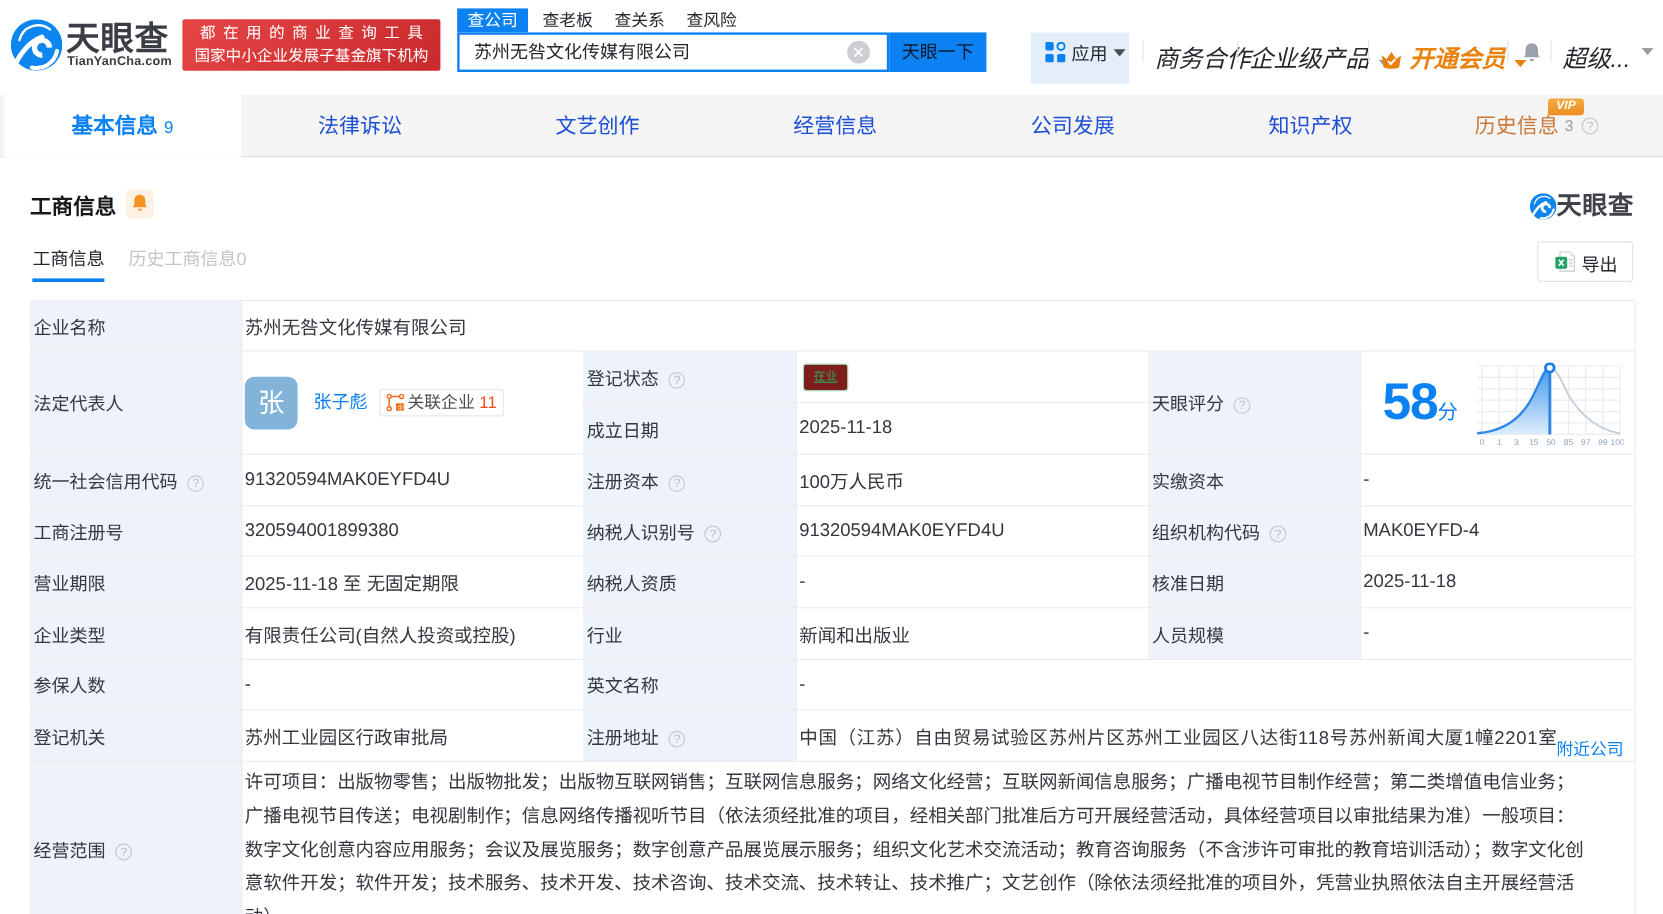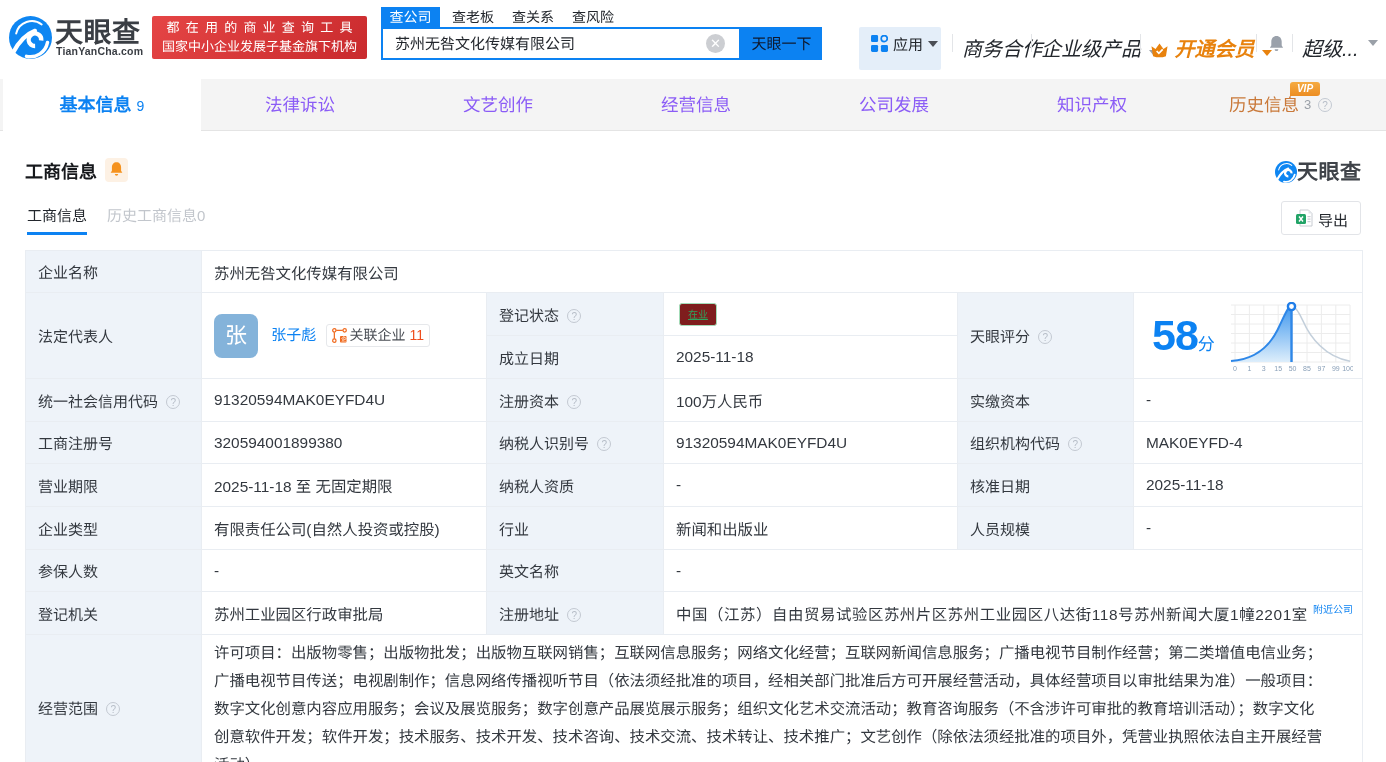--- a/index.html
+++ b/index.html
@@ -27,21 +27,21 @@
 .appbox .t { position:absolute; left:34px; top:6px; font-size:15px; color:#23272d; }
 .caret { display:inline-block; width:0; height:0; border-left:5px solid transparent; border-right:5px solid transparent; border-top:6px solid #4a4e55; }
 .caret.gray { border-top-color:#9aa0a8; }
 .caret.orange { border-top-color:#e8820d; }
 .hdr-item { position:absolute; top:33px; font-size:20px; color:#23272d; white-space:nowrap;font-style:italic; }
 .hdr-div { position:absolute; top:34px; width:1px; height:18px; background:#e3e5e8; }
 .vip-link { color:#e8820d; font-weight:bold; }
 
 
 #navbar { position:absolute; top:79px; left:0; width:1386px; height:52px; background:#f4f4f4; border-bottom:1px solid #e4e4e4; }
-.ntab { position:absolute; top:0; height:52px; line-height:52px; text-align:center; font-size:17.5px; color:#8b5cf6; width:198px; }
+.ntab { position:absolute; top:0; height:52px; line-height:52px; text-align:center; font-size:17.5px; color:#1d4ed8; width:198px; }
 .ntab.active { background:#fff; color:#0c82f2; font-weight:bold; font-size:18px; }
 .ntab.active .cnt { font-weight:normal; font-size:14px; }
 .ntab.hist { color:#c9793a; }
 .ntab .g { color:#9aa0a8; font-size:13px; }
 .qmark { display:inline-block; width:14px; height:14px; line-height:13px; border:1px solid #c3c9d2; border-radius:50%; color:#b6bdc7; font-size:10px; text-align:center; vertical-align:1px; font-weight:normal; }
 .vipbadge { position:absolute; top:3px; left:99px; width:30px; height:14px; background:linear-gradient(180deg,#f5ab42,#ec8d22); border-radius:3px 3px 3px 0; color:#fff; font-size:10px; font-weight:bold; font-style:italic; line-height:14px; text-align:center; }
 
 
 .sec-title { position:absolute; left:25px; top:157px; font-size:18px; font-weight:bold; color:#16181c; }
 .bellbox { position:absolute; left:105px; top:158px; width:23px; height:24px; background:#fdf1e4; border-radius:4px; }
@@ -50,21 +50,21 @@
 .wm .wmt { font-size:21px; font-weight:bold; color:#3f4349; vertical-align:top; line-height:22px; letter-spacing:0.5px; }
 .subtab1 { position:absolute; left:27px; top:204px; font-size:15px; color:#23272d; }
 .subtab1:after { content:""; position:absolute; left:0; top:28px; width:60px; height:3px; background:#0c82f2; }
 .subtab2 { position:absolute; left:107px; top:204px; font-size:15px; color:#c2c6cc; }
 .exportbtn { position:absolute; left:1281px; top:201px; width:80px; height:34px; border:1px solid #e2e4e8; border-radius:3px; background:#fff; }
 .exportbtn svg { position:absolute; left:14px; top:7px; }
 .exportbtn .t { position:absolute; left:36px; top:7px; font-size:15px; color:#24282e; }
 
 
 #tbl { position:absolute; left:25px; top:250px; border-collapse:collapse; table-layout:fixed; width:1337px; }
-#tbl td { border:1px solid #e9edf2; font-size:15.4px; color:#33383f; padding:0 8px 0 12px; vertical-align:middle; }
+#tbl td { border:1px solid #e9edf2; font-size:15.4px; color:#33383f; padding:0 8px 0 2px; vertical-align:middle; }
 #tbl td.lbl { background:#eef3f9; color:#33383f; font-size:15px; }
 #tbl td.lbl .qmark { margin-left:4px; }
 .green-badge { display:inline-block; height:23px; line-height:21px; padding:0 8px; background:#7f1d1d; border:1px solid #a3dcb8; border-radius:3px; color:#2fa45e; font-size:10px;text-decoration:underline; }
 .avatar { display:inline-block; width:44px; height:44px; background:#84b3da; border-radius:8px; color:#fff; font-size:22px; line-height:44px; text-align:center; vertical-align:middle; }
 .plink { color:#0c82f2; }
 .rel-badge { display:inline-block; height:23px; line-height:21px; border:1px solid #e6e8eb; border-radius:3px; padding:0 5px 0 5px; font-size:14px; color:#4a4e55; vertical-align:middle; background:#fff; }
 .rel-badge .num { color:#ee4e1e; }
 .score-num { font-size:43px; font-weight:bold; color:#0c82f2; letter-spacing:-1px; }
 .score-fen { font-size:17px; color:#0c82f2; }
 .biz { line-height:28px; color:#3c424a; padding-right:36px !important; vertical-align:top !important; padding-top:4px !important; }
@@ -280,21 +280,21 @@
     <tr style="height:42px">
       <td class="lbl">参保人数</td>
       <td>-</td>
       <td class="lbl">英文名称</td>
       <td colspan="3">-</td>
     </tr>
     <tr style="height:43px">
       <td class="lbl">登记机关</td>
       <td>苏州工业园区行政审批局</td>
       <td class="lbl">注册地址 <span class="qmark">?</span></td>
-      <td colspan="3" style="letter-spacing:0.6px;position:relative">中国（江苏）自由贸易试验区苏州片区苏州工业园区八达街118号苏州新闻大厦1幢2201室<span class="addr-link" style="position:absolute;right:9px;top:9px;letter-spacing:0;font-size:10px">附近公司</span></td>
+      <td colspan="3" style="letter-spacing:0.6px;position:relative">中国（江苏）自由贸易试验区苏州片区苏州工业园区八达街118号苏州新闻大厦1幢2201室<span class="addr-link" style="position:absolute;right:9px;top:21px;letter-spacing:0;font-size:14px">附近公司</span></td>
     </tr>
     <tr style="height:113px">
       <td class="lbl">经营范围 <span class="qmark">?</span></td>
       <td colspan="5" class="biz">许可项目：出版物零售；出版物批发；出版物互联网销售；互联网信息服务；网络文化经营；互联网新闻信息服务；广播电视节目制作经营；第二类增值电信业务；广播电视节目传送；电视剧制作；信息网络传播视听节目（依法须经批准的项目，经相关部门批准后方可开展经营活动，具体经营项目以审批结果为准）一般项目：数字文化创意内容应用服务；会议及展览服务；数字创意产品展览展示服务；组织文化艺术交流活动；教育咨询服务（不含涉许可审批的教育培训活动）；数字文化创意软件开发；软件开发；技术服务、技术开发、技术咨询、技术交流、技术转让、技术推广；文艺创作（除依法须经批准的项目外，凭营业执照依法自主开展经营活动）</td>
     </tr>
   </tbody>
     </table>
 
 </div>
 

